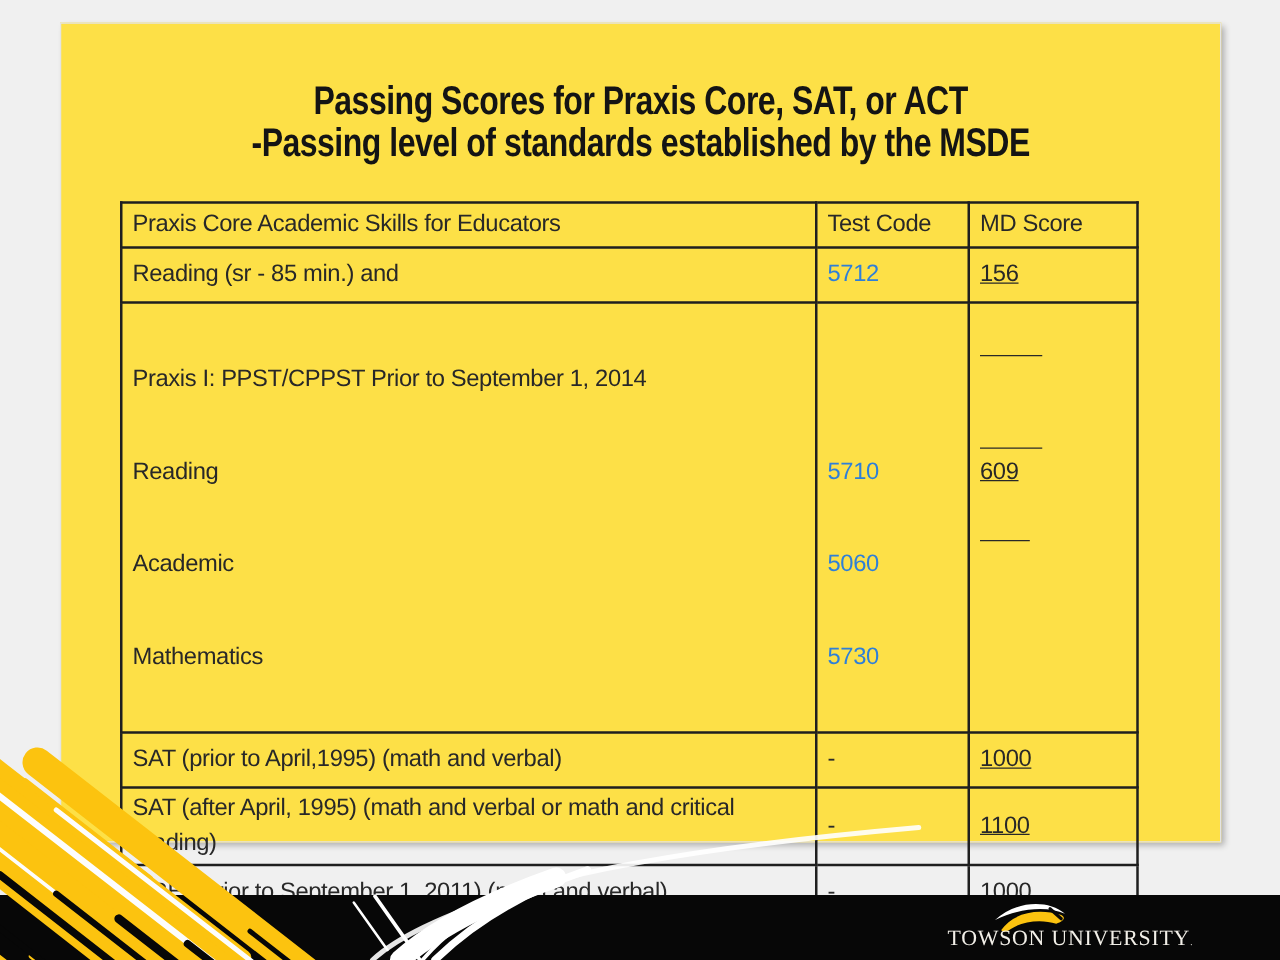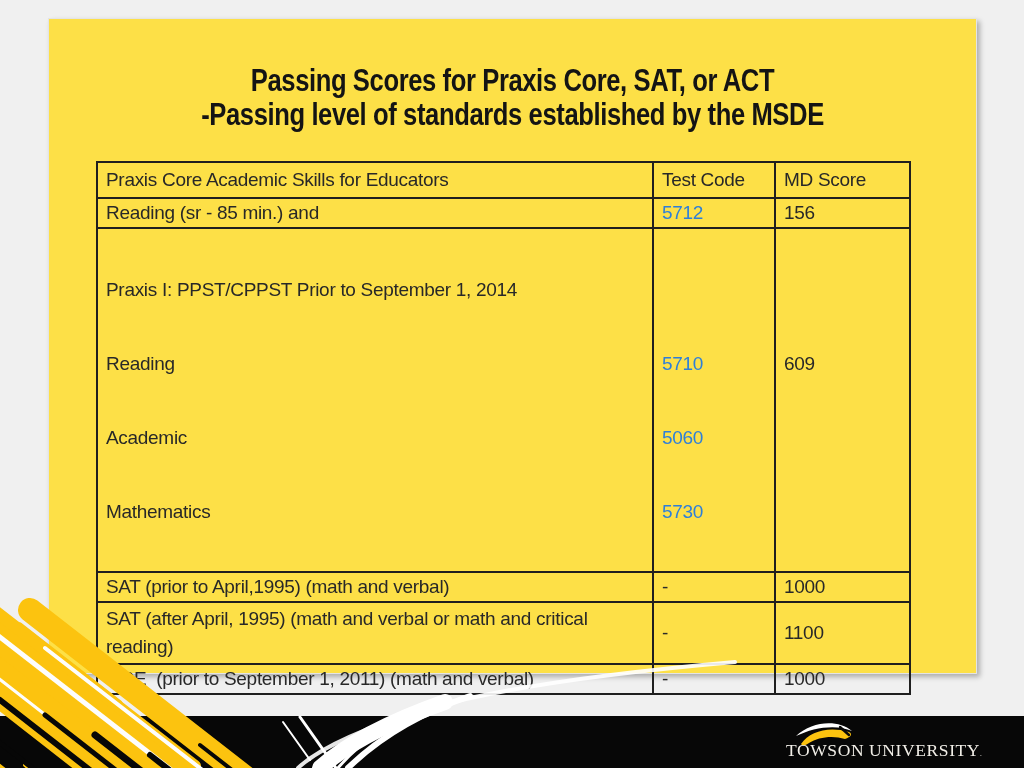--- a/index.html
+++ b/index.html
@@ -32,40 +32,40 @@
     color:#282828;
   }
   table.scores td, table.scores th{
     border:2px solid #1f1f1f;
     font-size:19px;font-weight:normal;letter-spacing:-0.3px;
     text-align:left;vertical-align:middle;
     padding:0 4px 0 8px;
     white-space:pre-wrap;overflow:hidden;
   }
   tr.hrow{height:36px;margin-top:38px;}
-  tr.nrow{height:30px;}
+  tr.nrow{height:44px;}
   tr.tallrow{height:124px;}
   tr.tworow{height:62px;}
   td.code{color:#2E7FD9;padding-left:6px;}
   td.dash{text-align:center;padding-left:0;color:#2a2a2a;}
-  td.score{padding-left:10px;}
+  td.score{padding-left:10px;text-decoration:underline;}
   tr.tallrow td{vertical-align:top;padding-top:2px;}
   .ln{height:30px;display:flex;align-items:center;text-align:right;}
 
   
   .black-band{
     position:absolute;left:0;top:716px;width:1024px;height:52px;
     background:#070707;z-index:2;
   }
   .decor{
     position:absolute;left:0;top:560px;width:1024px;height:208px;
     z-index:3;pointer-events:none;
   }
   .brand{
-    position:absolute;left:786px;top:740px;z-index:4;
+    position:absolute;left:758px;top:740px;z-index:4;
     font-family:"Liberation Serif",serif;
     font-size:17.5px;letter-spacing:0.6px;color:#f2efe8;
     white-space:nowrap;
   }
   .brand .tm{font-size:7px;vertical-align:baseline;}
 </style>
 </head>
 <body>
 
 <div class="stage">

